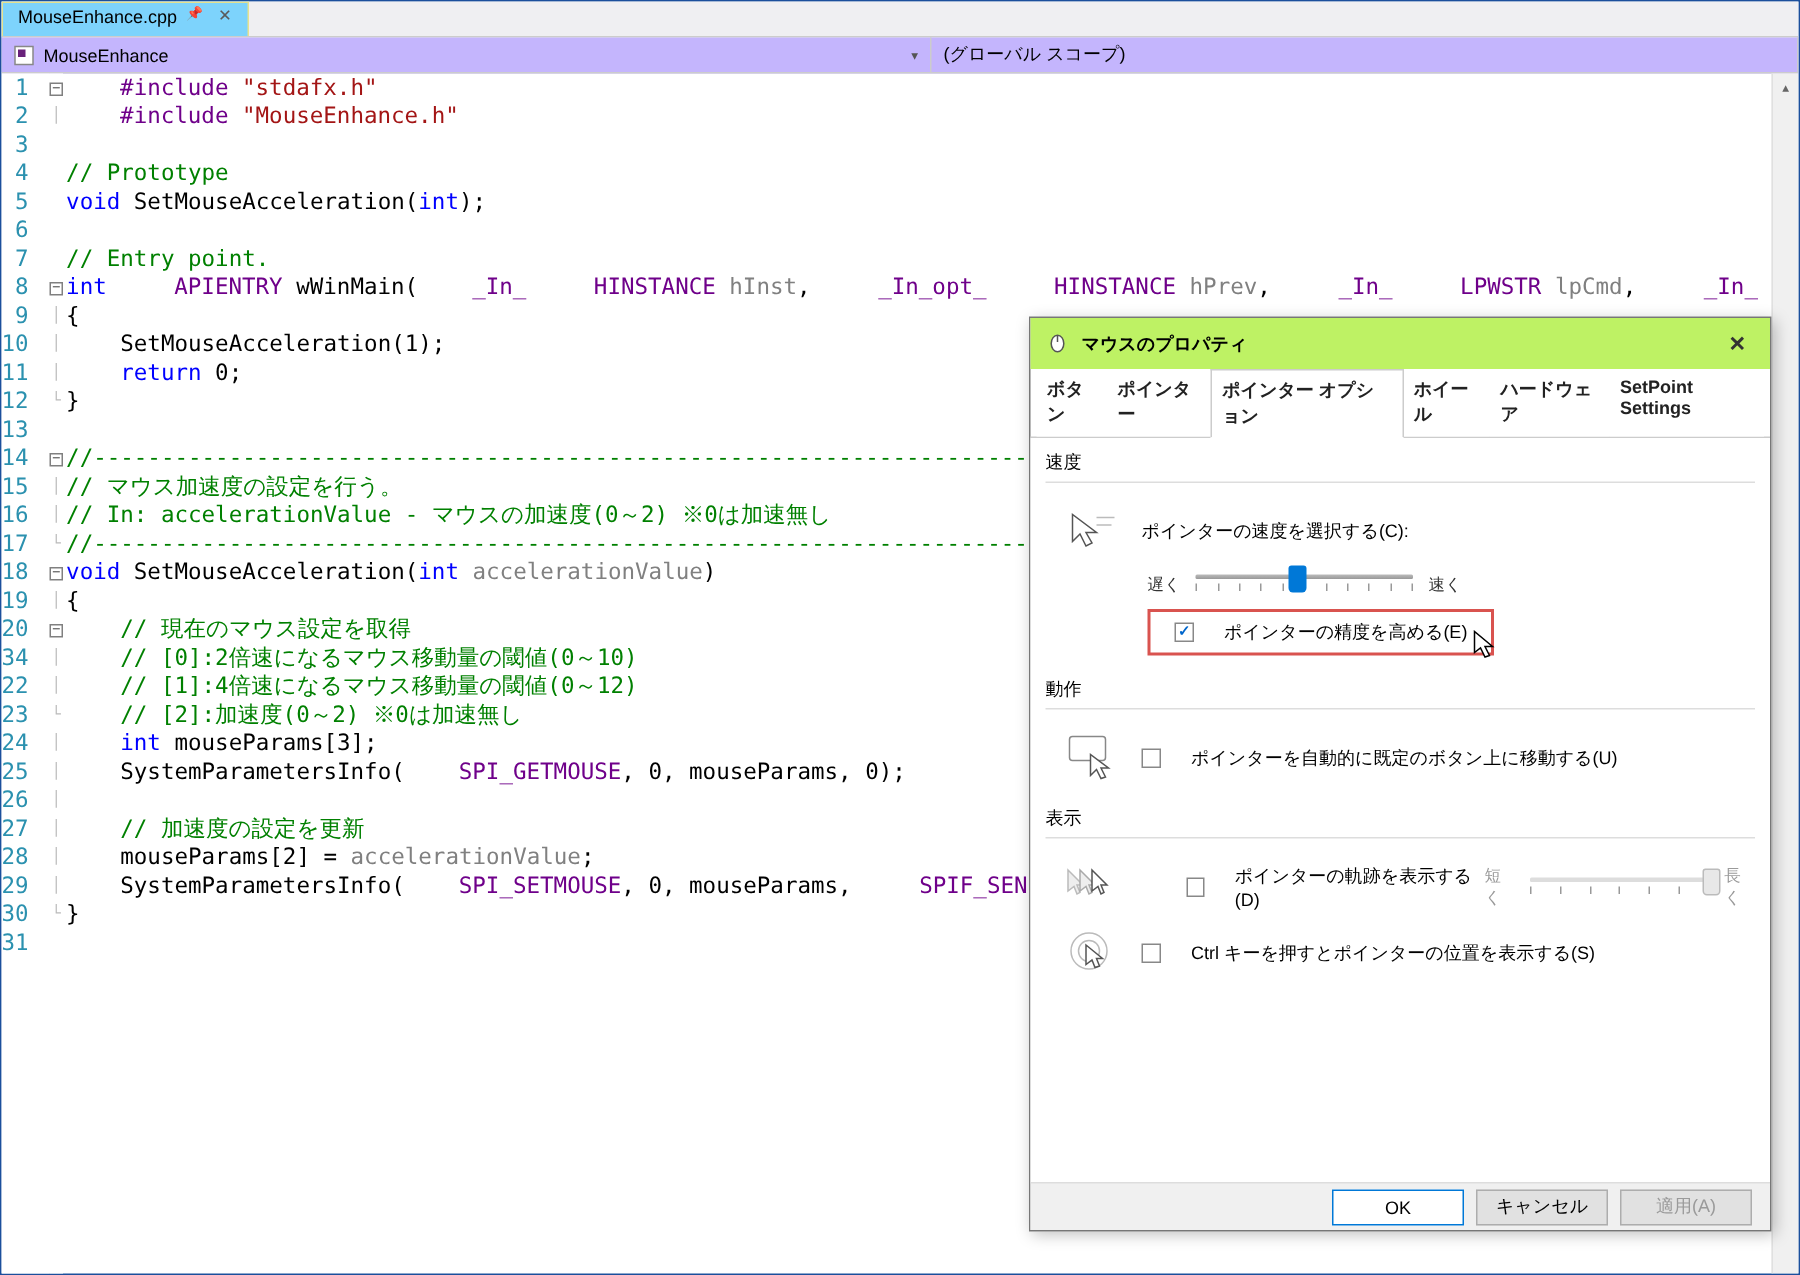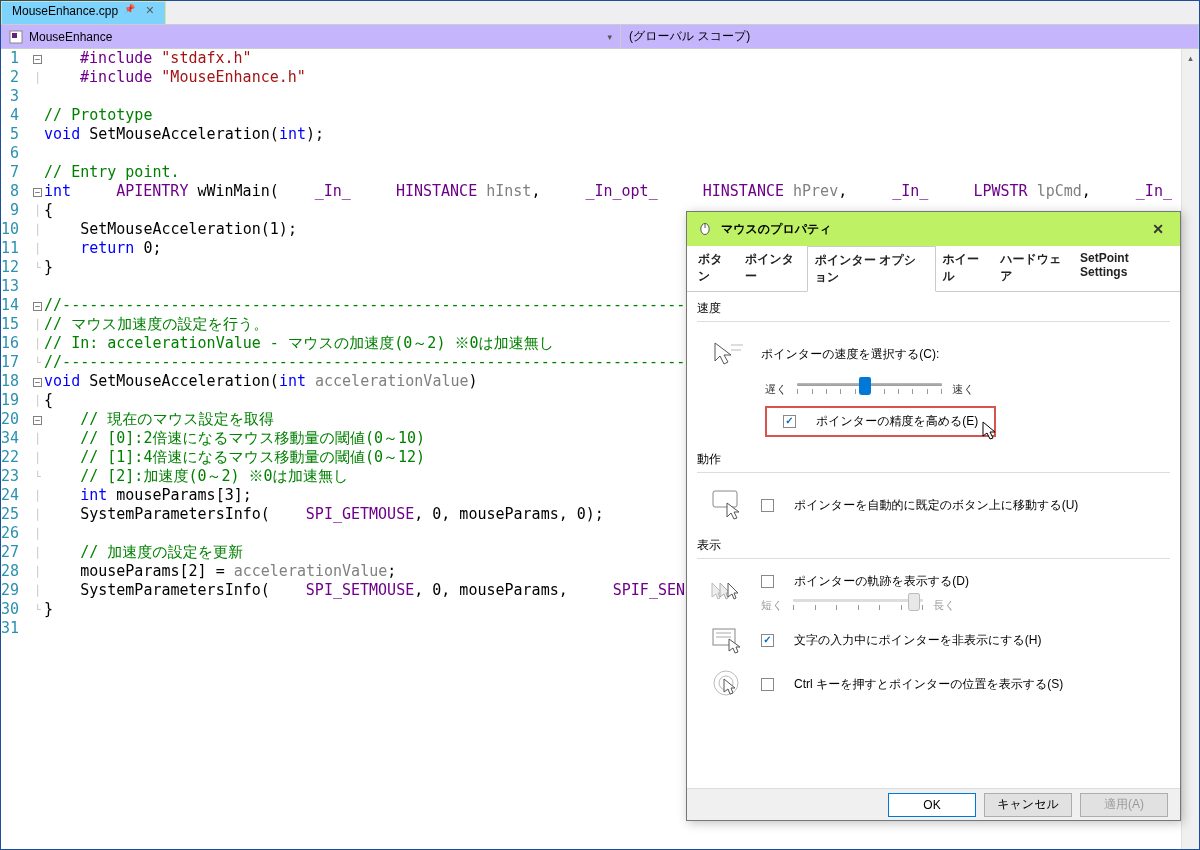--- a/index.html
+++ b/index.html
@@ -439,21 +439,21 @@
       <div class="group-line"></div>
 
       <div class="group-row">
         <div class="big-icon">
           <svg width="40" height="28" viewBox="0 0 40 28">
               <polygon points="3,3 3,17 7,14 9,19 11,18 9,13 13,13" fill="#eee" stroke="#bbb"></polygon>
               <polygon points="11,3 11,17 15,14 17,19 19,18 17,13 21,13" fill="#eee" stroke="#aaa"></polygon>
               <polygon points="19,3 19,17 23,14 25,19 27,18 25,13 29,13" fill="#fff" stroke="#555"></polygon>
             </svg>
         </div>
-        <div style="display:flex;flex-direction:column;gap:6px;">
+        <div style="display:flex;flex-direction:row;gap:6px;margin-left:30px;">
           <label class="checkbox">
             <span class="cb"></span>
             <span>ポインターの軌跡を表示する(D)</span>
           </label>
           <div class="slider-wrap muted">
             <span>短く</span>
             <div class="slider small">
               <div class="track" style="background:#ddd;"></div>
               <div class="ticks">
                   <span></span>
@@ -464,34 +464,20 @@
                   <span></span>
                   <span></span>
                 </div>
               <div class="thumb ghost" style="left:115px;"></div>
             </div>
             <span>長く</span>
           </div>
         </div>
       </div>
 
-      <div class="group-row">
-        <div class="big-icon">
-          <svg width="36" height="30" viewBox="0 0 36 30">
-              <rect x="2" y="4" width="22" height="16" fill="#fff" stroke="#888"></rect>
-              <line x1="5" y1="8" x2="20" y2="8" stroke="#aaa"></line>
-              <line x1="5" y1="12" x2="20" y2="12" stroke="#aaa"></line>
-              <polygon points="18,14 18,26 22,23 24,28 27,27 25,22 29,22" fill="#fff" stroke="#555"></polygon>
-            </svg>
-        </div>
-        <label class="checkbox">
-          <span class="cb checked"></span>
-          <span>文字の入力中にポインターを非表示にする(H)</span>
-        </label>
-      </div>
 
       <div class="group-row">
         <div class="big-icon">
           <svg width="36" height="32" viewBox="0 0 36 32">
               <circle cx="15" cy="15" r="12" fill="none" stroke="#bbb"></circle>
               <circle cx="15" cy="15" r="7" fill="none" stroke="#bbb"></circle>
               <polygon points="13,11 13,24 17,21 19,26 22,25 20,20 24,20" fill="#fff" stroke="#555"></polygon>
             </svg>
         </div>
         <label class="checkbox">

